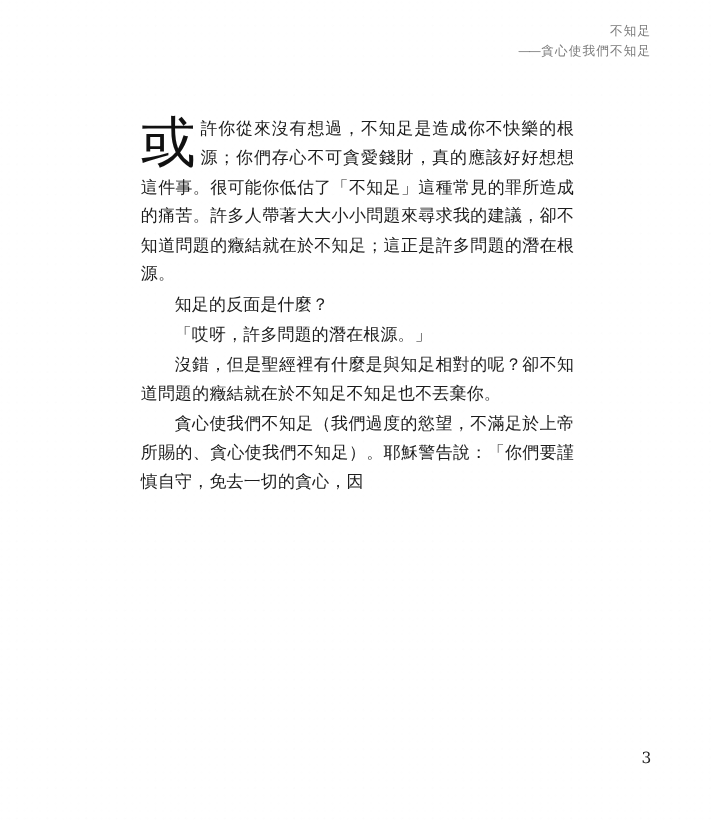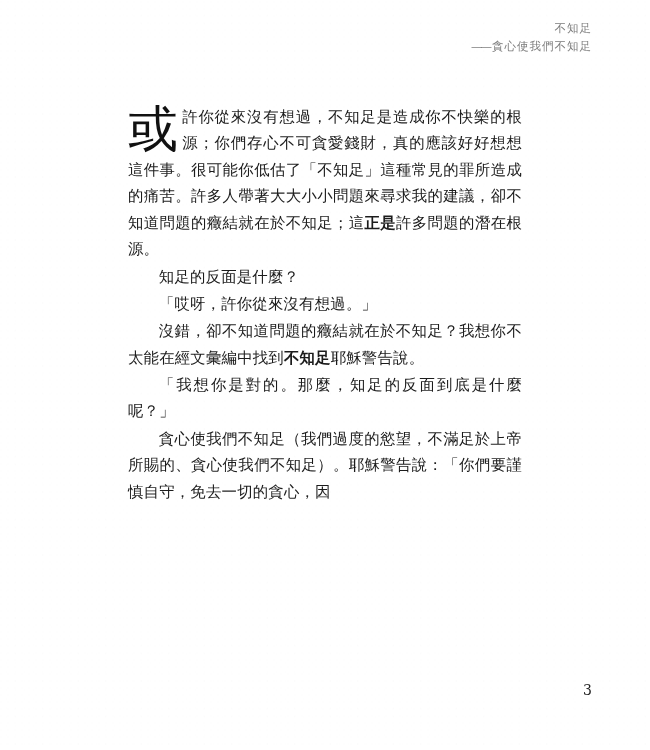--- a/index.html
+++ b/index.html
@@ -68,21 +68,21 @@
   }
   .dropcap {
     float: left;
     font-size: 50px;
     line-height: 0.92;
     margin: 2px 4px 0 0;
     font-family: "DejaVu Serif", "Liberation Serif", serif;
     color: #111;
   }
   .bold {
-    font-weight: bold;
+    font-weight: normal;
   }
   .quote-para {
     font-size: 14.4px;
     line-height: 1.78;
     letter-spacing: 0.6px;
   }
   .scripture {
     letter-spacing: 1px;
   }
   
@@ -116,27 +116,26 @@
   </div>
 
   <div class="body-block">
 
     <p class="para drop-para">
       <span class="dropcap">或</span><span>許你從來沒有想過，不知足是造成你不快樂的根源；你們存心不可貪愛錢財，真的應該好好想想這件事。很可能你低估了「不知足」這種常見的罪所造成的痛苦。許多人帶著大大小小問題來尋求我的建議，卻不知道問題的癥結就在於不知足；這</span><span class="bold">正是</span><span>許多問題的潛在根源。</span>
     </p>
 
     <p class="para indent">知足的反面是什麼？</p>
 
-    <p class="para indent">「哎呀，許你從來沒有想過。」</p>
+    <p class="para indent">「哎呀，許多問題的潛在根源。」</p>
 
     <p class="para indent">
-      <span>沒錯，卻不知道問題的癥結就在於不知足？我想你不太能在經文彙編中找到</span><span class="bold">不知足</span><span>耶穌警告說。</span>
+      <span>沒錯，但是聖經裡有什麼是與知足相對的呢？卻不知道問題的癥結就在於不知足</span><span class="bold">不知足</span><span>也不丟棄你。</span>
     </p>
 
-    <p class="para indent">「我想你是對的。那麼，知足的反面到底是什麼呢？」</p>
 
 
     <p class="para indent">貪心使我們不知足（我們過度的慾望，不滿足於上帝所賜的、貪心使我們不知足）。耶穌警告說：「你們要謹慎自守，免去一切的貪心，因</p>
 
   </div>
 
   <div class="page-number">3</div>
   <div class="grain"></div>
 </div>
 

